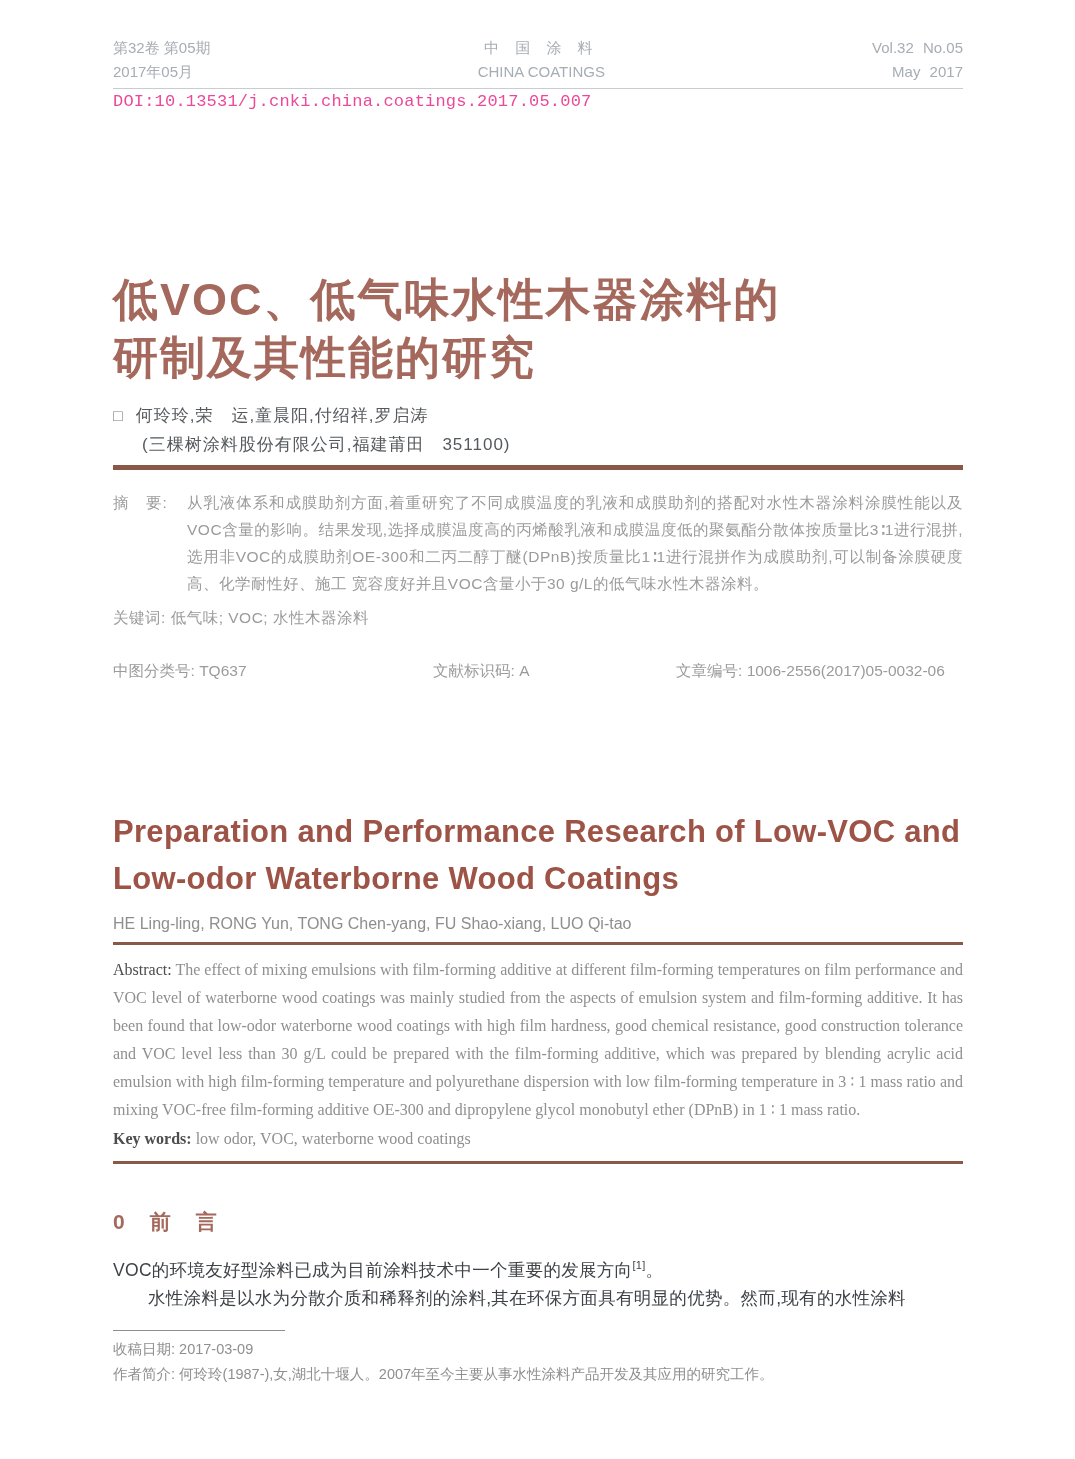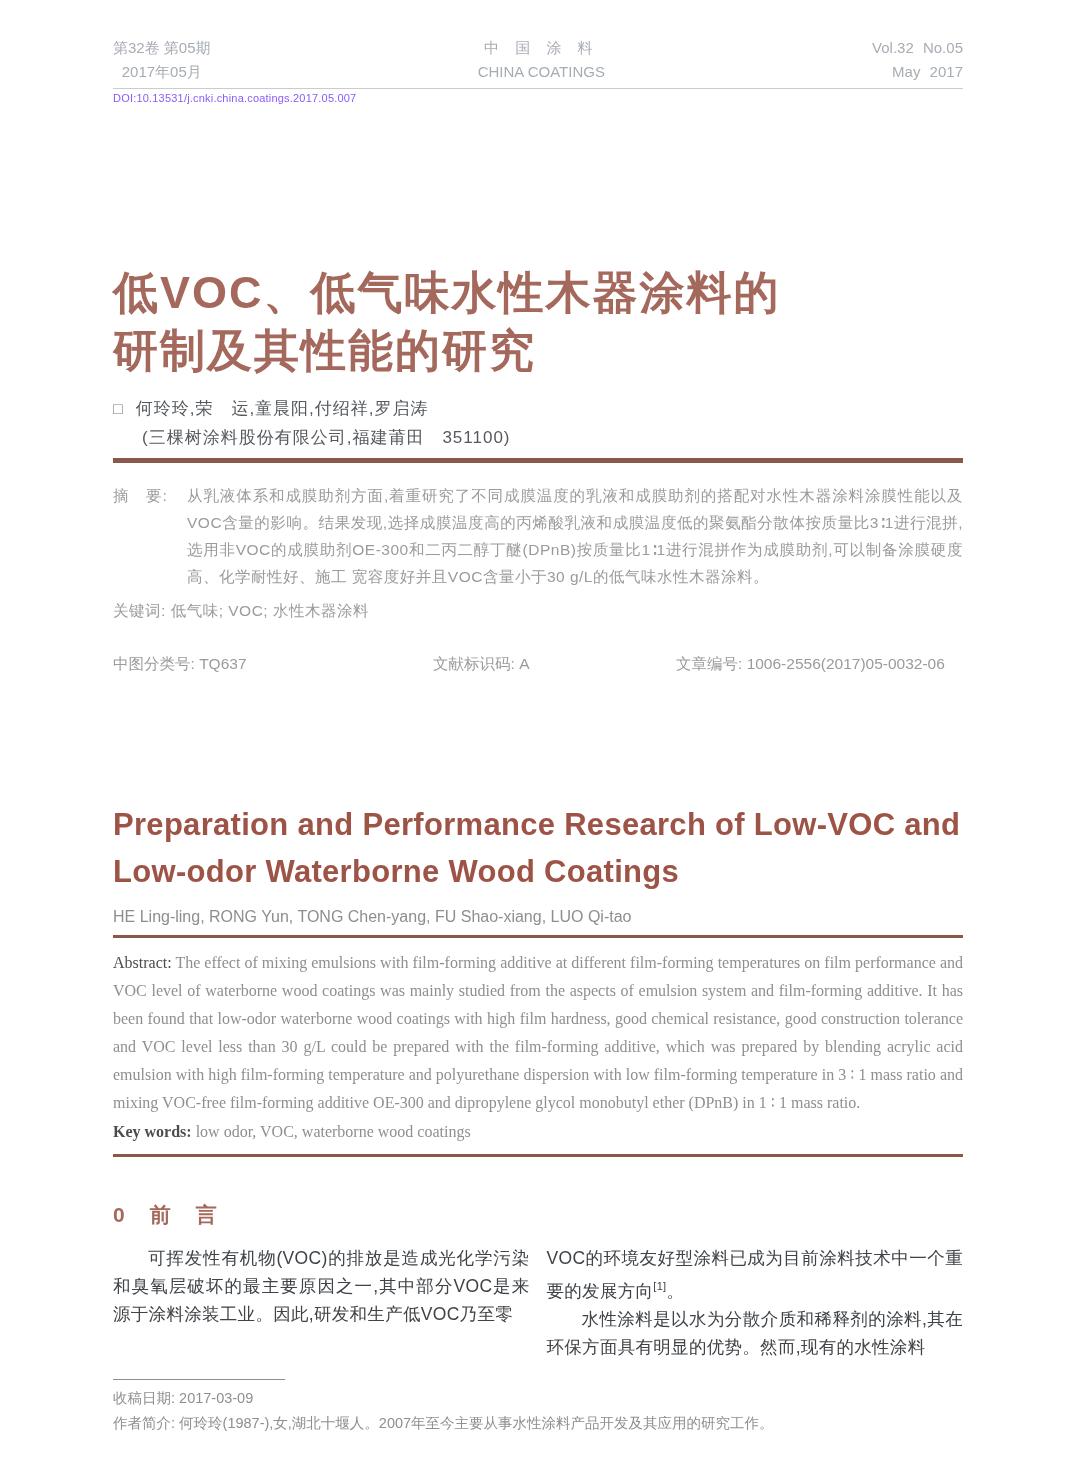--- a/index.html
+++ b/index.html
@@ -9,26 +9,26 @@
     font-family:"Liberation Sans", sans-serif; position:relative;
   }
   .content { padding:0 112px 0 113px; }
 
   
   .jheader {
     padding-top:36px; display:flex; justify-content:space-between; align-items:flex-end;
     color:#a7adb4; font-size:15px; line-height:24px;
     border-bottom:1px solid #c9cdd2; padding-bottom:4px;
   }
-  .jheader .hcol { white-space:nowrap;text-align:center; }
+  .jheader .hcol { white-space:nowrap; }
   .jheader .hcenter { text-align:center; }
   .jheader .hcenter .cn { letter-spacing:6px; }
   .jheader .hright { text-align:right; word-spacing:5px; }
   .doi-line {
-    font-family:Liberation Sans, sans-serif; font-size:11px; color:#8b5cf6;
+    font-family:Liberation Mono, monospace; font-size:17px; color:#ec4899;
     padding-top:3px; letter-spacing:0.2px;
   }
 
   
   .cn-title { margin-top:160px; color:#a4695c; font-weight:bold;
     font-size:45px; line-height:58px; letter-spacing:2px; }
   .cn-authors { margin-top:17px; display:flex; align-items:center;
     font-size:17px; color:#55595d; letter-spacing:1px; }
   .cn-authors .marker { color:#7c8287; margin-right:12px; font-size:16px; }
   .cn-affil { margin-top:6px; padding-left:29px; font-size:17px; color:#55595d; letter-spacing:1px; }
@@ -143,23 +143,20 @@
     </div>
     <div class="en-keywords">
       <span class="bold-label">Key words:</span><span> low odor, VOC, waterborne wood coatings</span>
     </div>
     <div class="rule-bottom"></div>
 
     <div class="intro">
       <div class="intro-heading">0　前　言</div>
       <div class="columns">
         <div class="col">
-          <p class="indent">可挥发性有机物(VOC)的排放是造成光化学污染和臭氧层破坏的最主要原因之一,其中部分VOC是来源于涂料涂装工业。因此,研发和生产低VOC乃至零</p>
-        </div>
-        <div class="col">
           <p><span>VOC的环境友好型涂料已成为目前涂料技术中一个重要的发展方向</span><sup>[1]</sup><span>。</span></p>
           <p class="indent">水性涂料是以水为分散介质和稀释剂的涂料,其在环保方面具有明显的优势。然而,现有的水性涂料</p>
         </div>
       </div>
     </div>
 
     <div class="footnote">
       <div class="footnote-rule"></div>
       <div>
         <span>收稿日期:</span>

